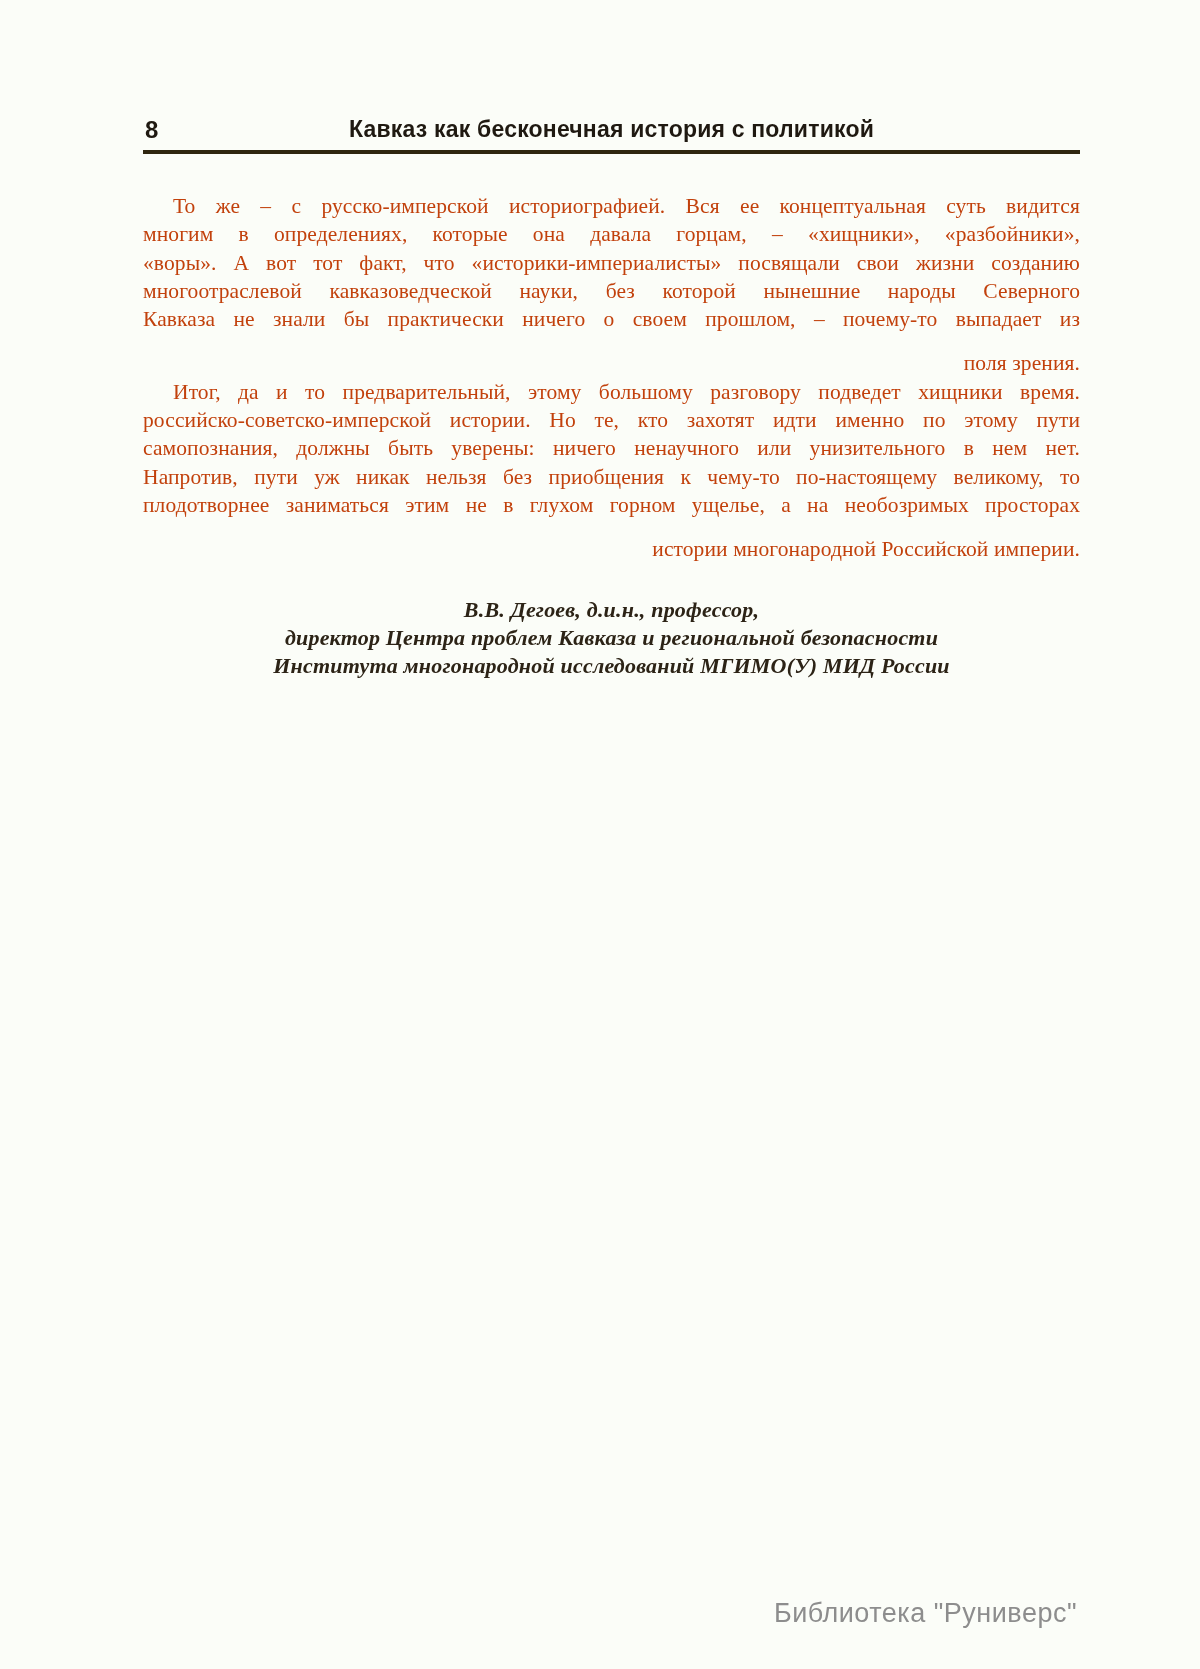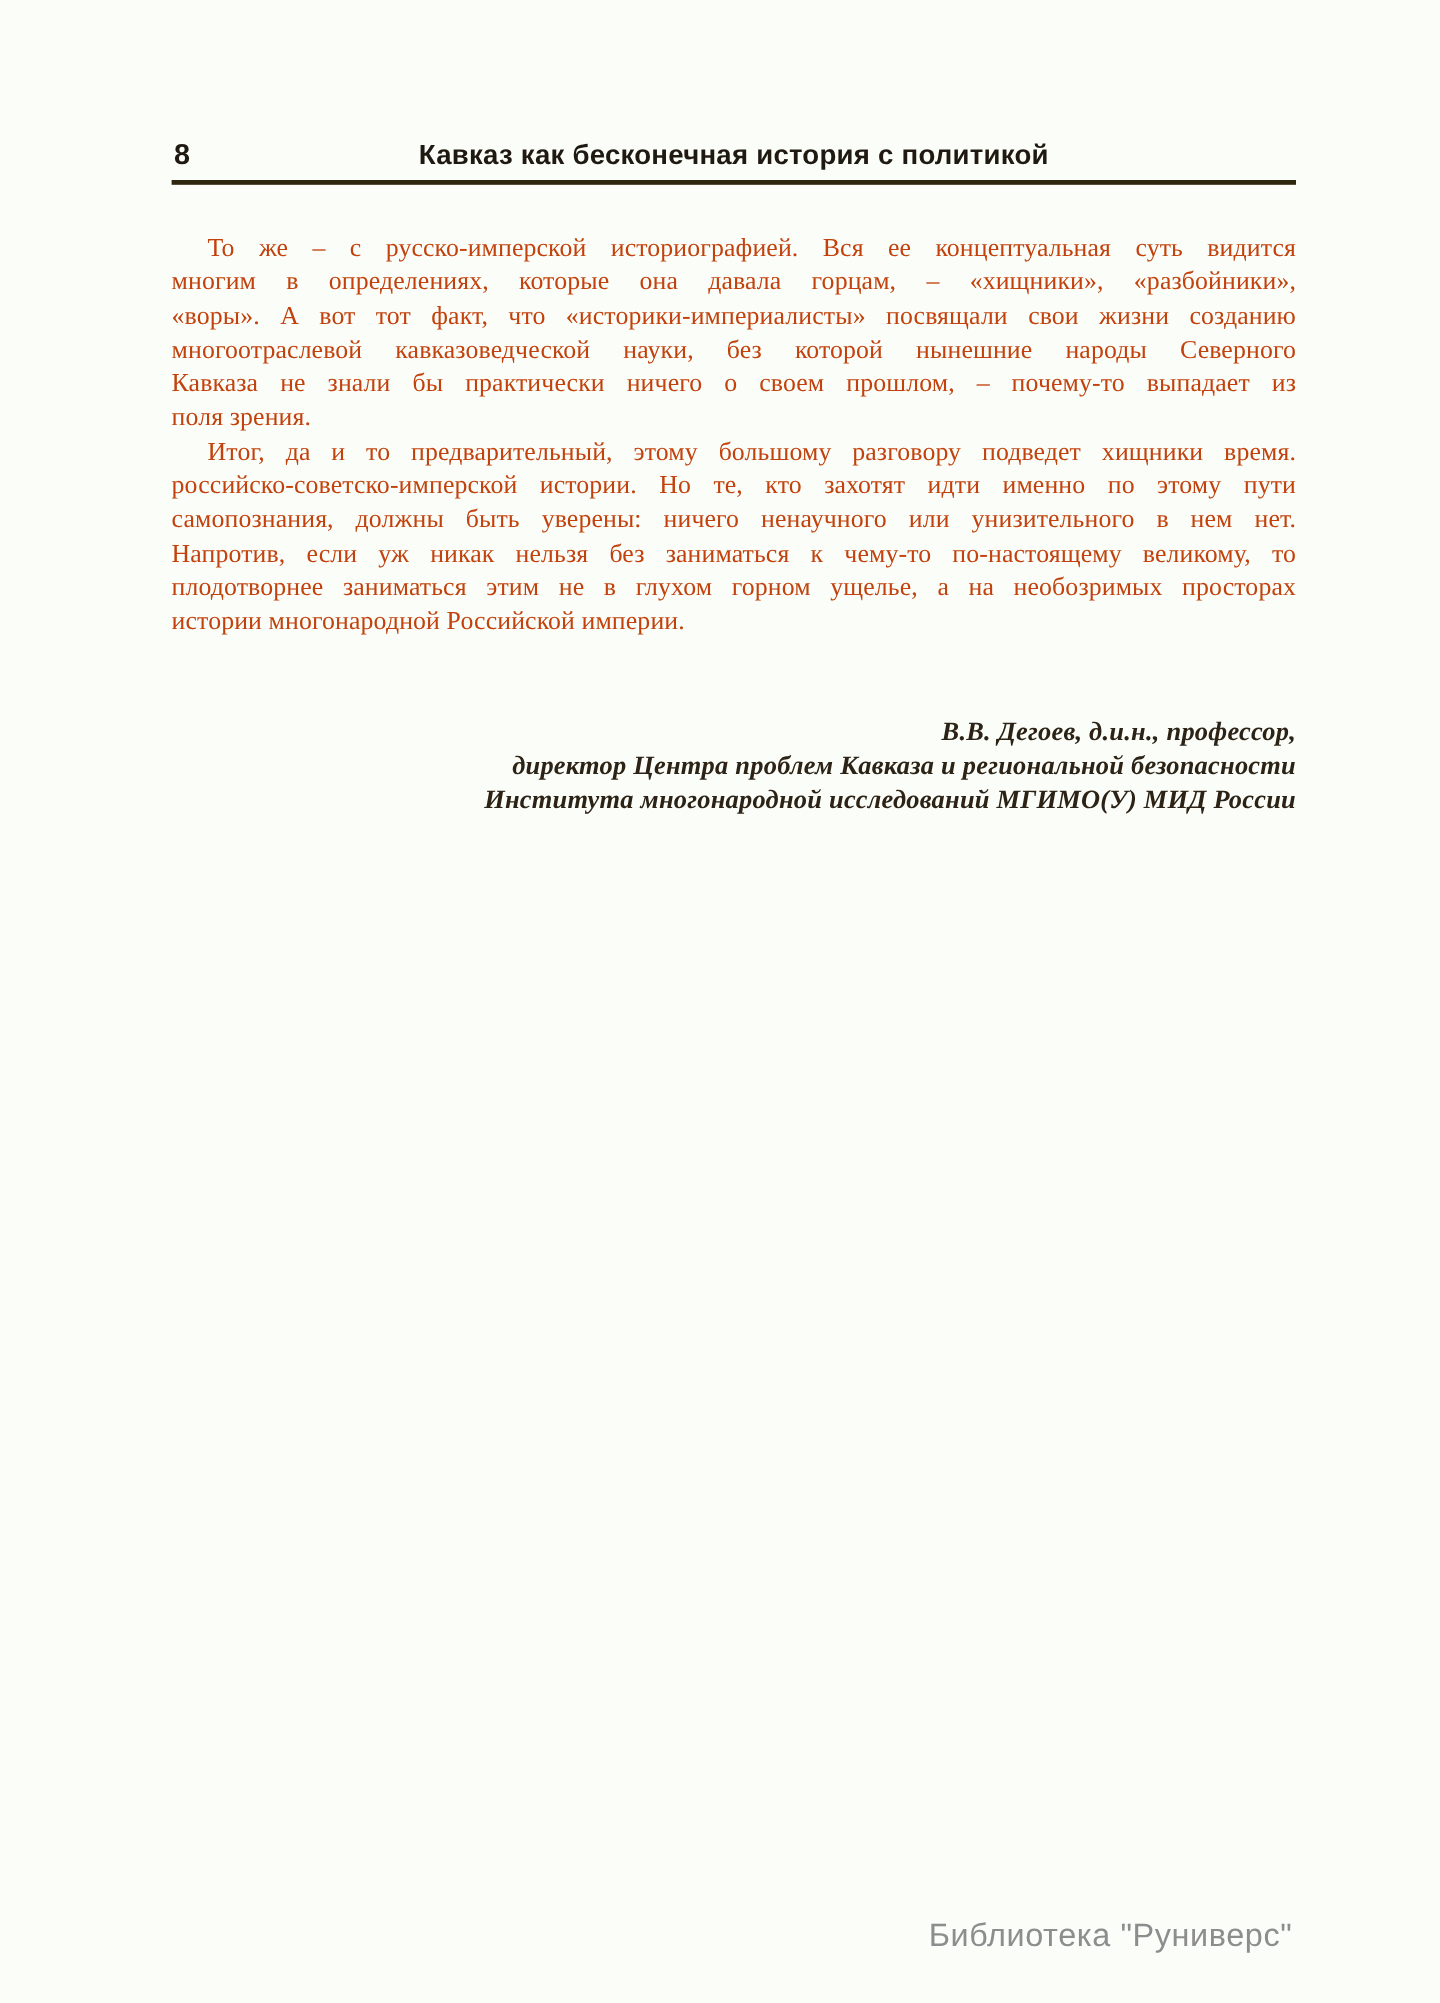--- a/index.html
+++ b/index.html
@@ -61,27 +61,29 @@
     left: 143px;
     width: 937px;
     top: 192px;
     font-size: 21.5px;
     line-height: 28.3px;
     color: #c2410c;
     letter-spacing: 0.1px;
   }
   .line {
     white-space: normal;
+    text-align: center;
   }
   .jline {
     text-align: justify;
     text-align-last: justify;
   }
   .lastline {
-    text-align: left;
+    text-align: right;
+    margin-top: 16px;
   }
   .indent {
     text-indent: 30px;
   }
 
   
   .signature {
     position: absolute;
     left: 143px;
     width: 937px;
@@ -123,21 +125,21 @@
       <div class="line jline">многим в определениях, которые она давала горцам, – «хищники», «разбойники»,</div>
       <div class="line jline">«воры». А вот тот факт, что «историки-империалисты» посвящали свои жизни созданию</div>
       <div class="line jline">многоотраслевой кавказоведческой науки, без которой нынешние народы Северного</div>
       <div class="line jline">Кавказа не знали бы практически ничего о своем прошлом, – почему-то выпадает из</div>
       <div class="line lastline">поля зрения.</div>
     </div>
     <div>
       <div class="line jline indent">Итог, да и то предварительный, этому большому разговору подведет хищники время.</div>
       <div class="line jline">российско-советско-имперской истории. Но те, кто захотят идти именно по этому пути</div>
       <div class="line jline">самопознания, должны быть уверены: ничего ненаучного или унизительного в нем нет.</div>
-      <div class="line jline">Напротив, если уж никак нельзя без заниматься к чему-то по-настоящему великому, то</div>
+      <div class="line jline">Напротив, пути уж никак нельзя без приобщения к чему-то по-настоящему великому, то</div>
       <div class="line jline">плодотворнее заниматься этим не в глухом горном ущелье, а на необозримых просторах</div>
       <div class="line lastline">истории многонародной Российской империи.</div>
     </div>
   </div>
 
   <div class="signature">
     <div class="line">В.В. Дегоев, д.и.н., профессор,</div>
     <div class="line">директор Центра проблем Кавказа и региональной безопасности</div>
     <div class="line">Института многонародной исследований МГИМО(У) МИД России</div>
   </div>

